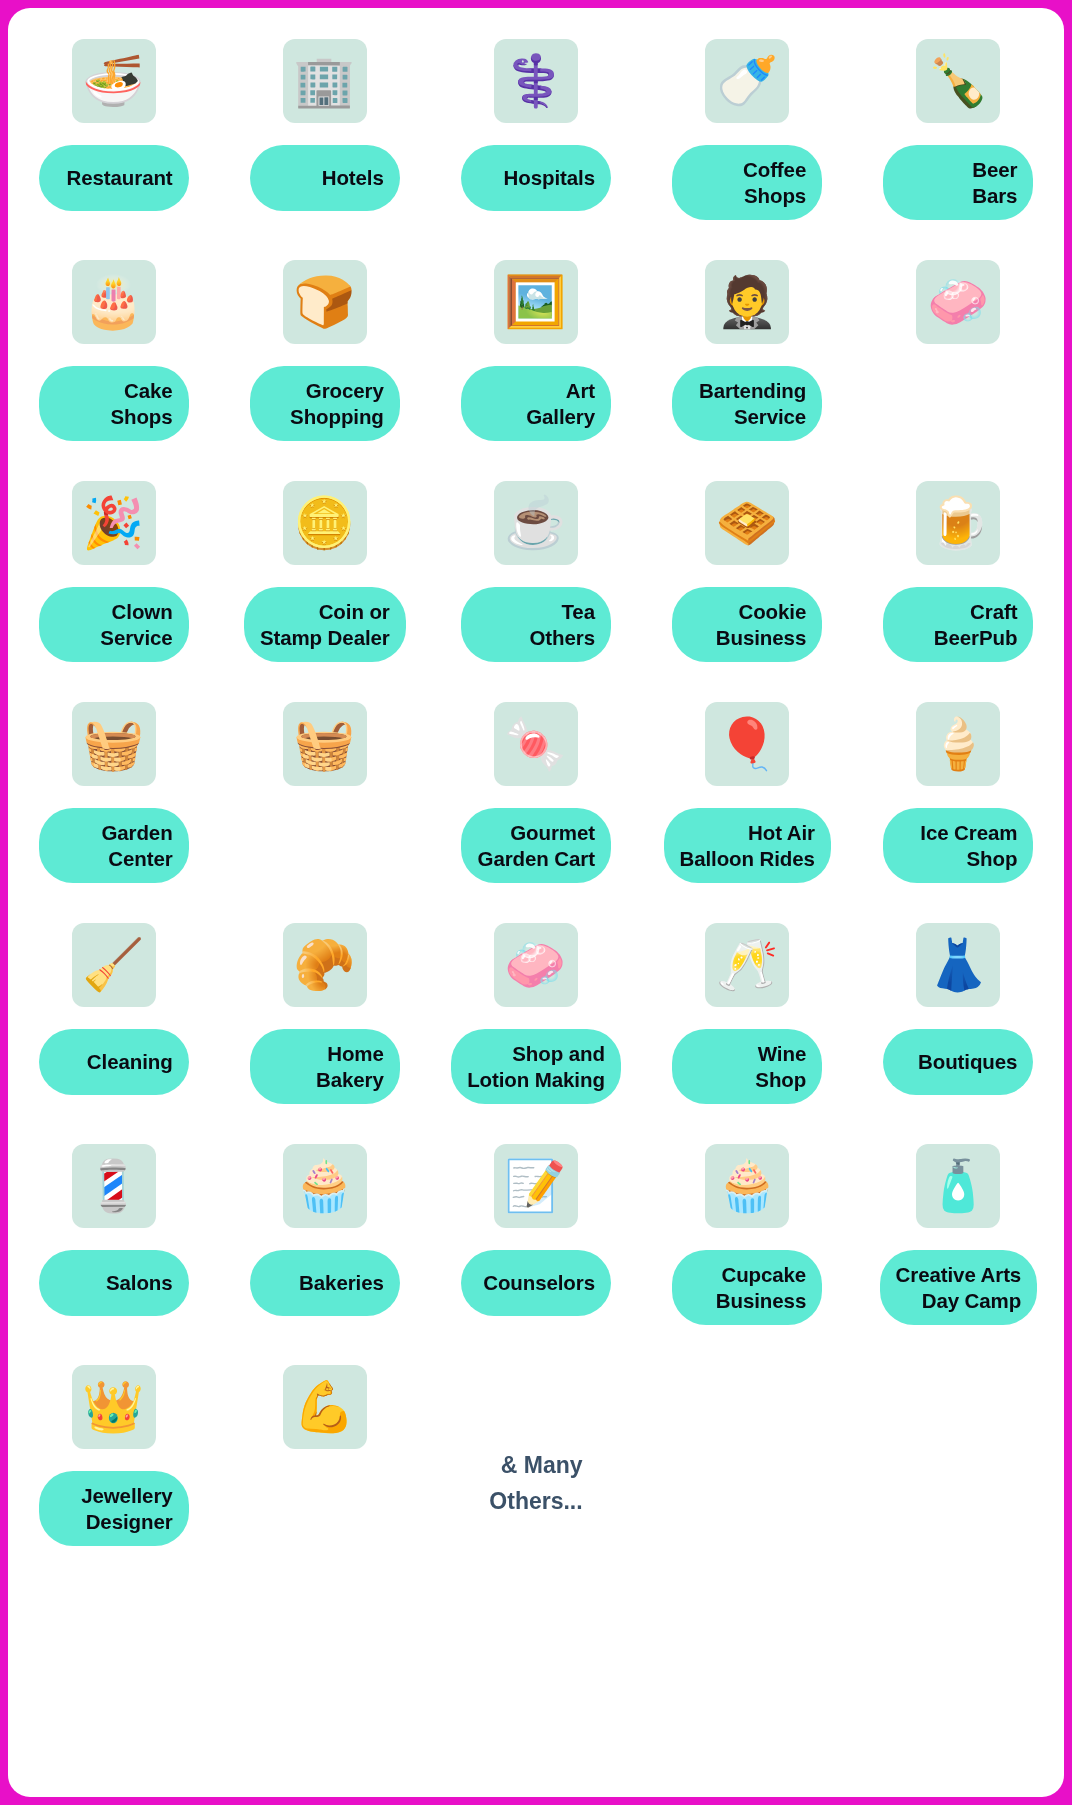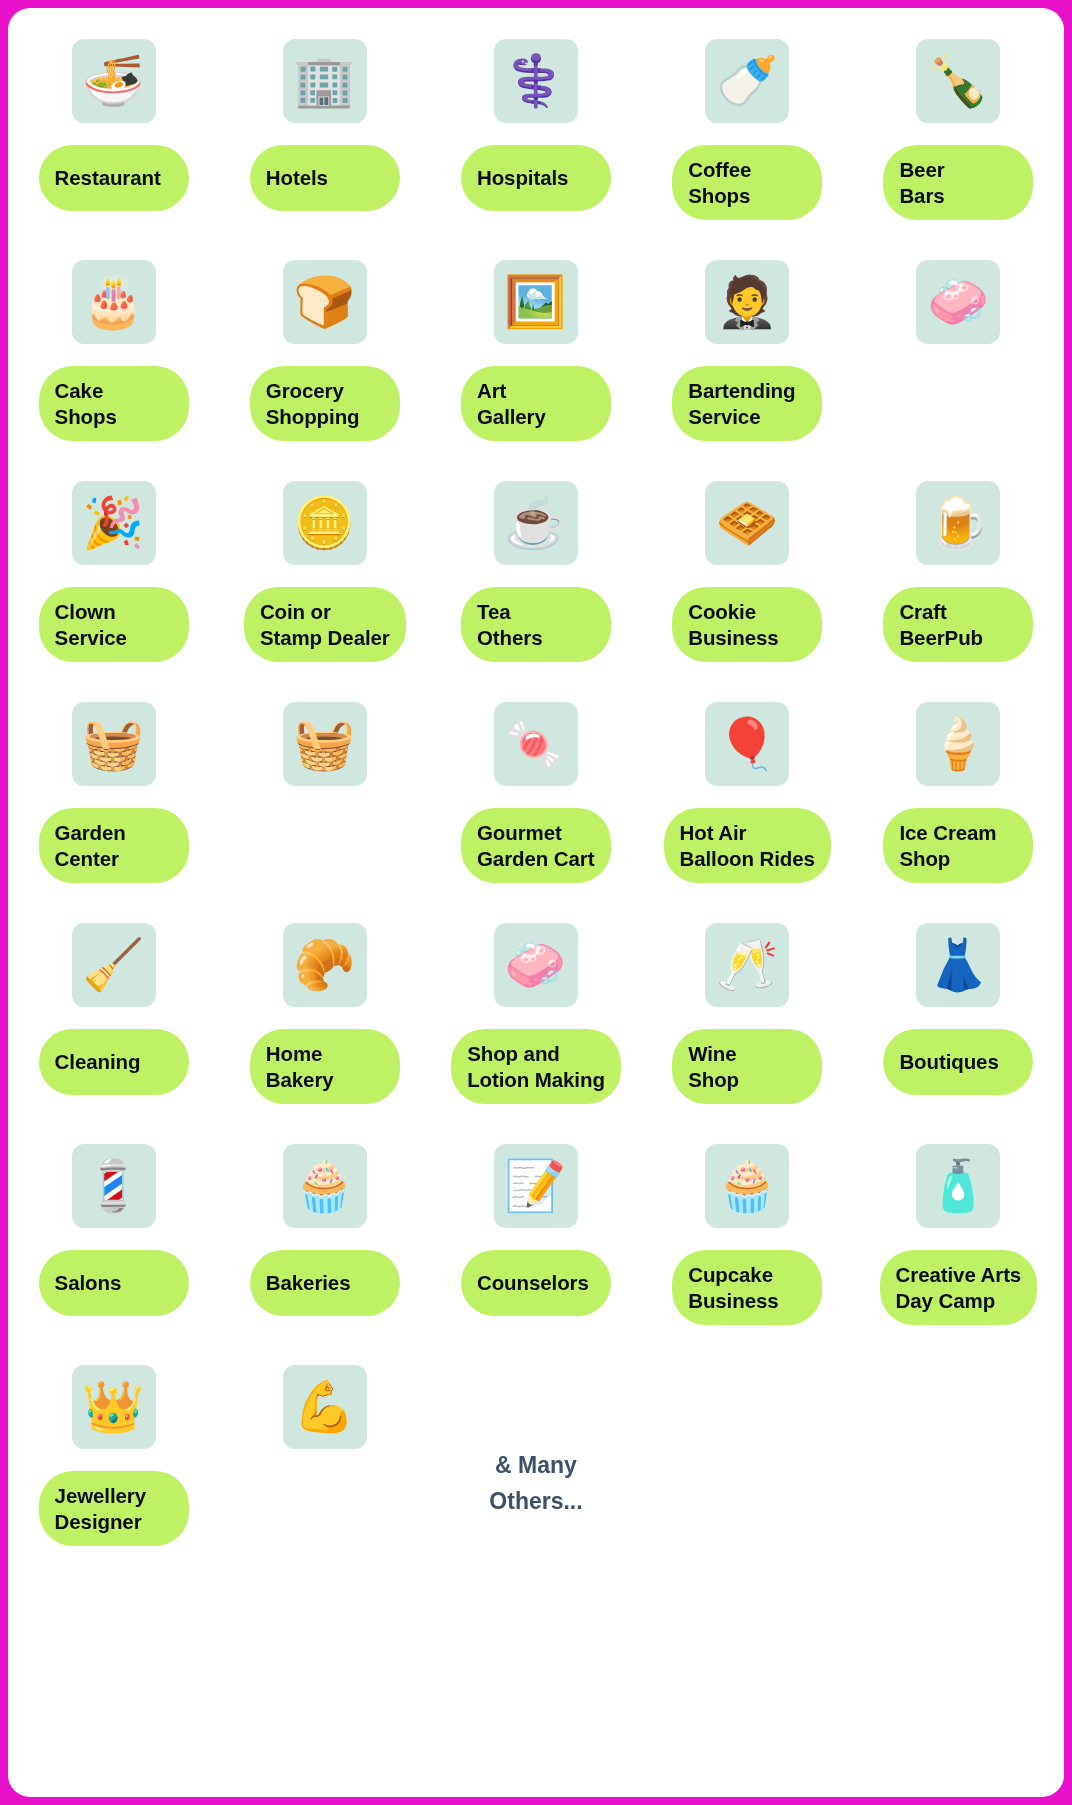--- a/index.html
+++ b/index.html
@@ -71,44 +71,44 @@
     display: block;
     -webkit-font-smoothing: antialiased;
   }
 
   .pill {
     margin-top: 22px;
     min-width: 150px;
     max-width: 196px;
     box-sizing: border-box;
     padding: 12px 16px;
-    background: #bef264;
+    background: #5eead4;
     border-radius: 34px;
-    text-align: left;
+    text-align: right;
     font-size: 20.5px;
     font-weight: bold;
     line-height: 1.25;
     color: #0a0a12;
     letter-spacing: -0.1px;
     white-space: pre-line;
   }
 
   .pill.one-line {
     padding-top: 20px;
     padding-bottom: 20px;
   }
 
   
   .note {
     margin-top: 100px;
     font-size: 23px;
     font-weight: bold;
     line-height: 1.55;
     color: #3b5168;
-    text-align: center;
+    text-align: right;
     white-space: pre-line;
   }
 </style>
 </head>
 <body>
 
 <div class="frame">
   <div class="grid" id="grid">
       <div class="cell">
         <div class="tile">

